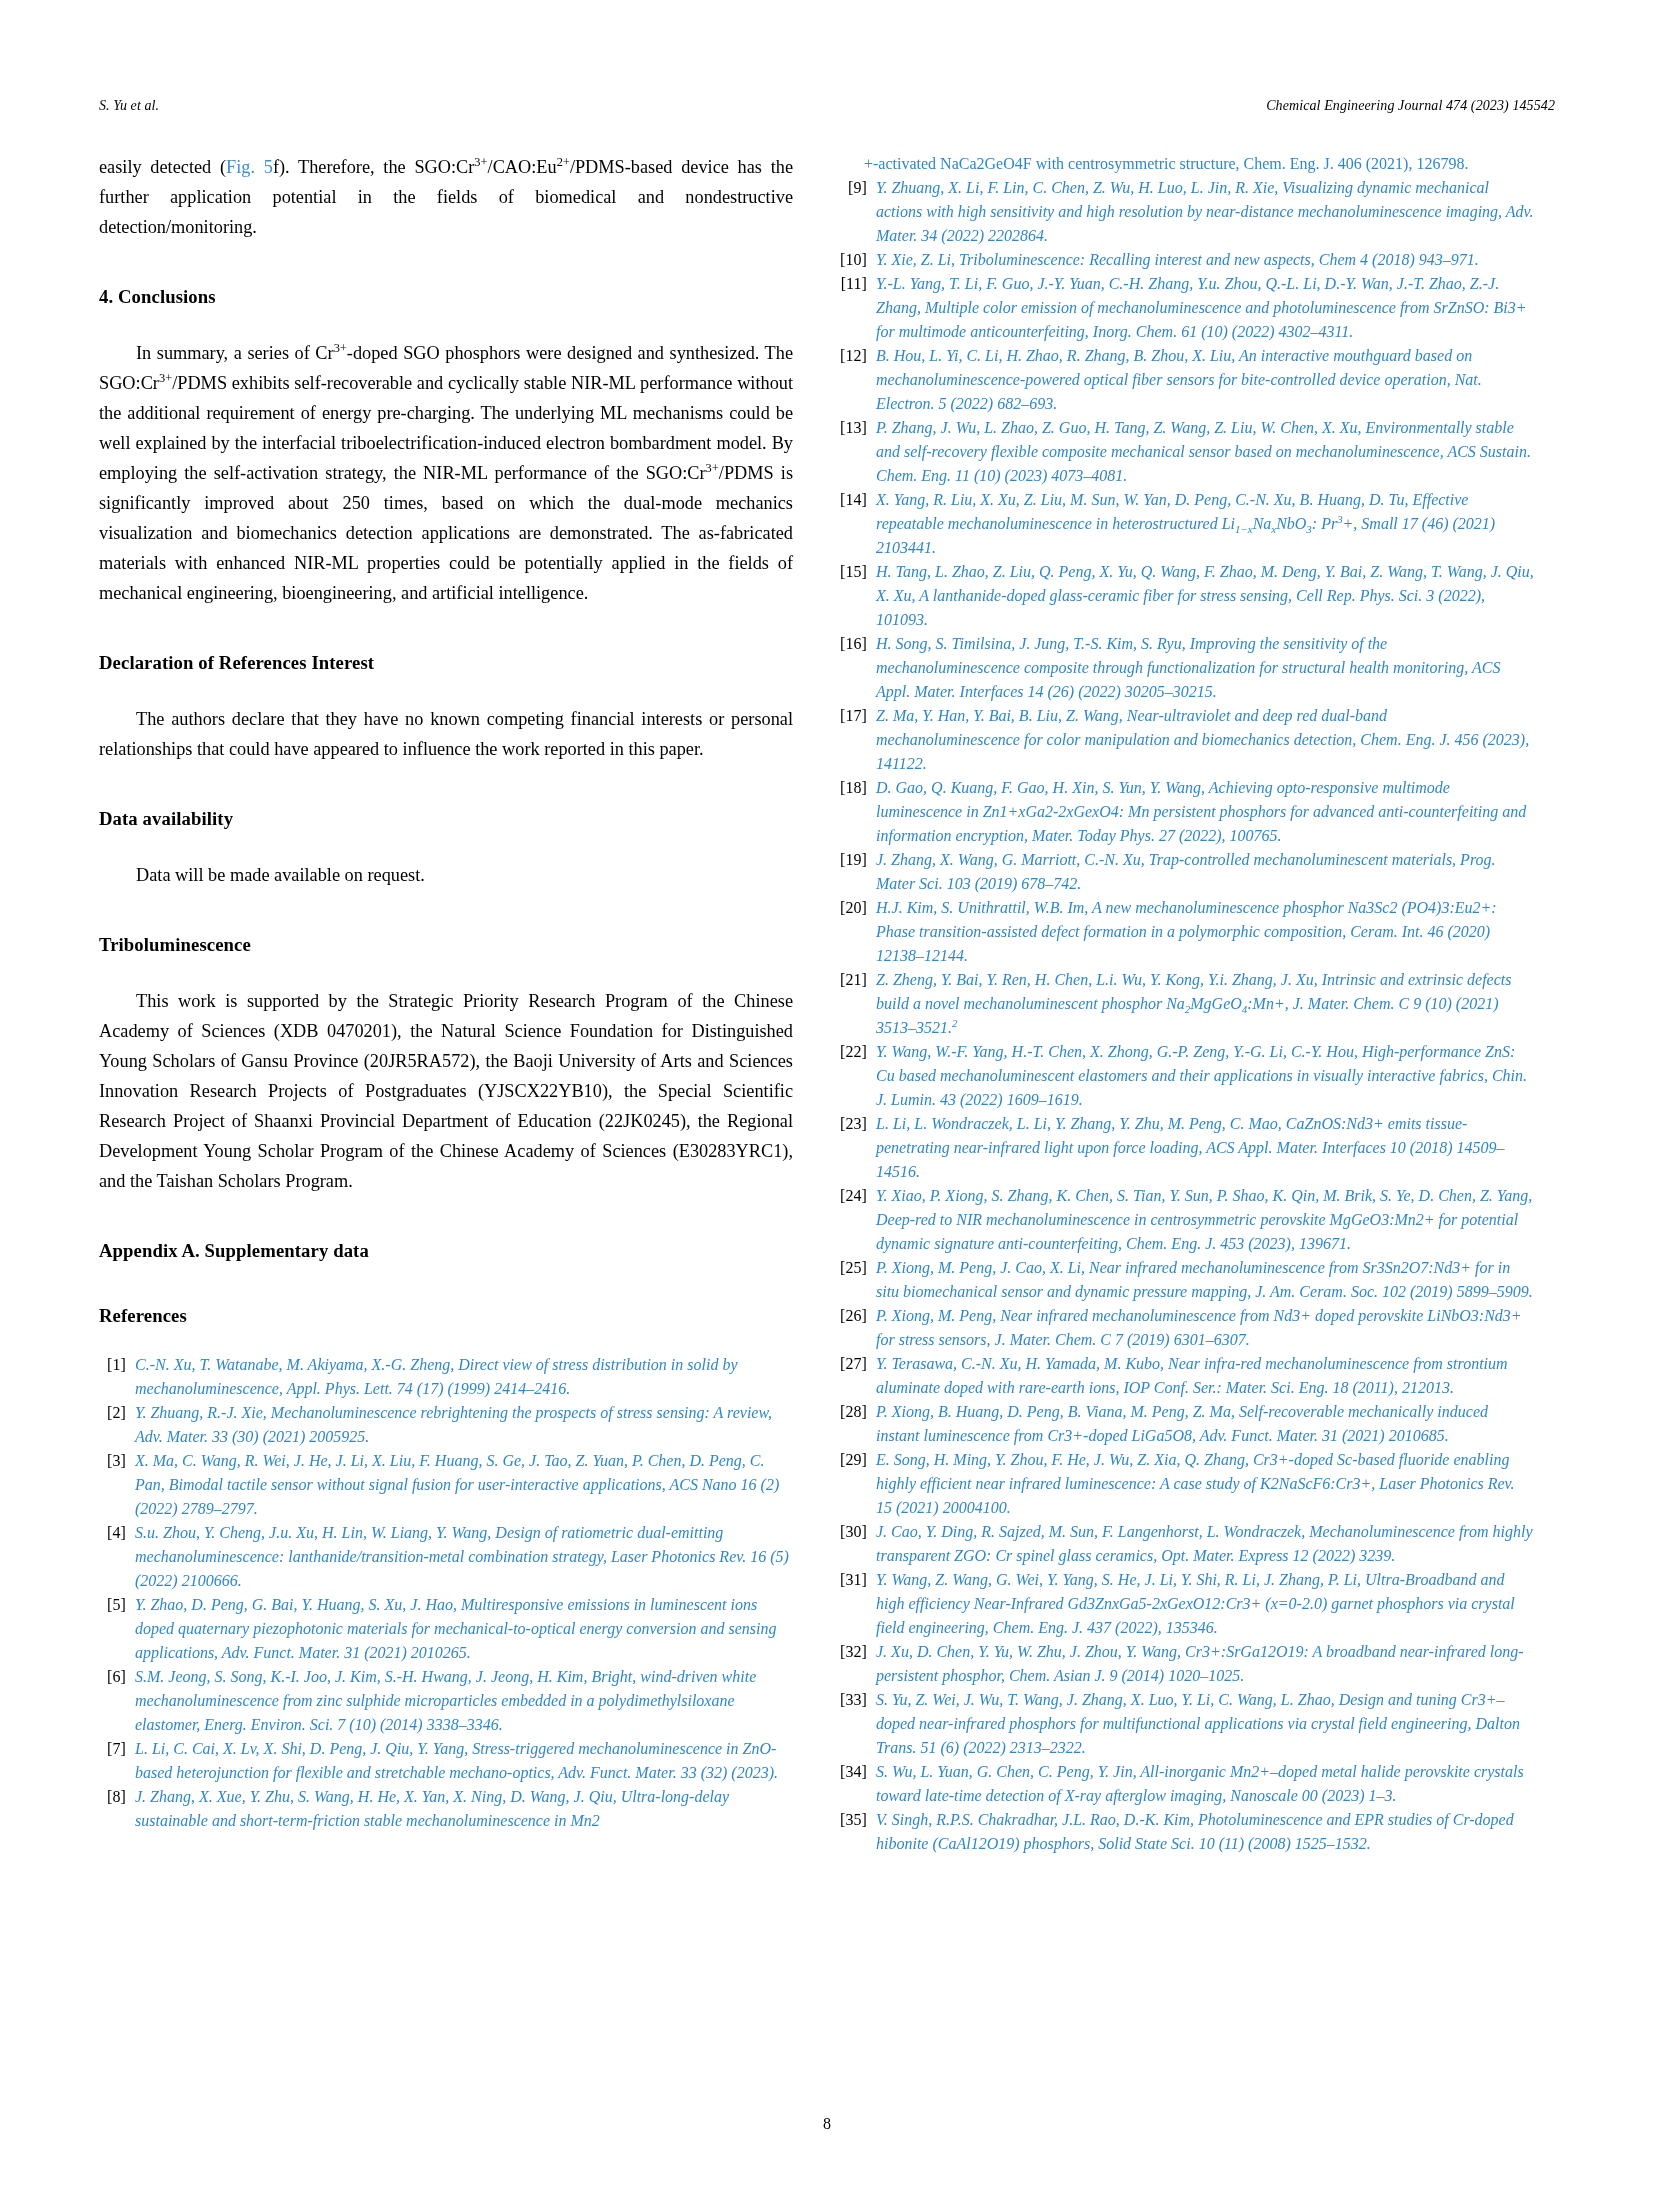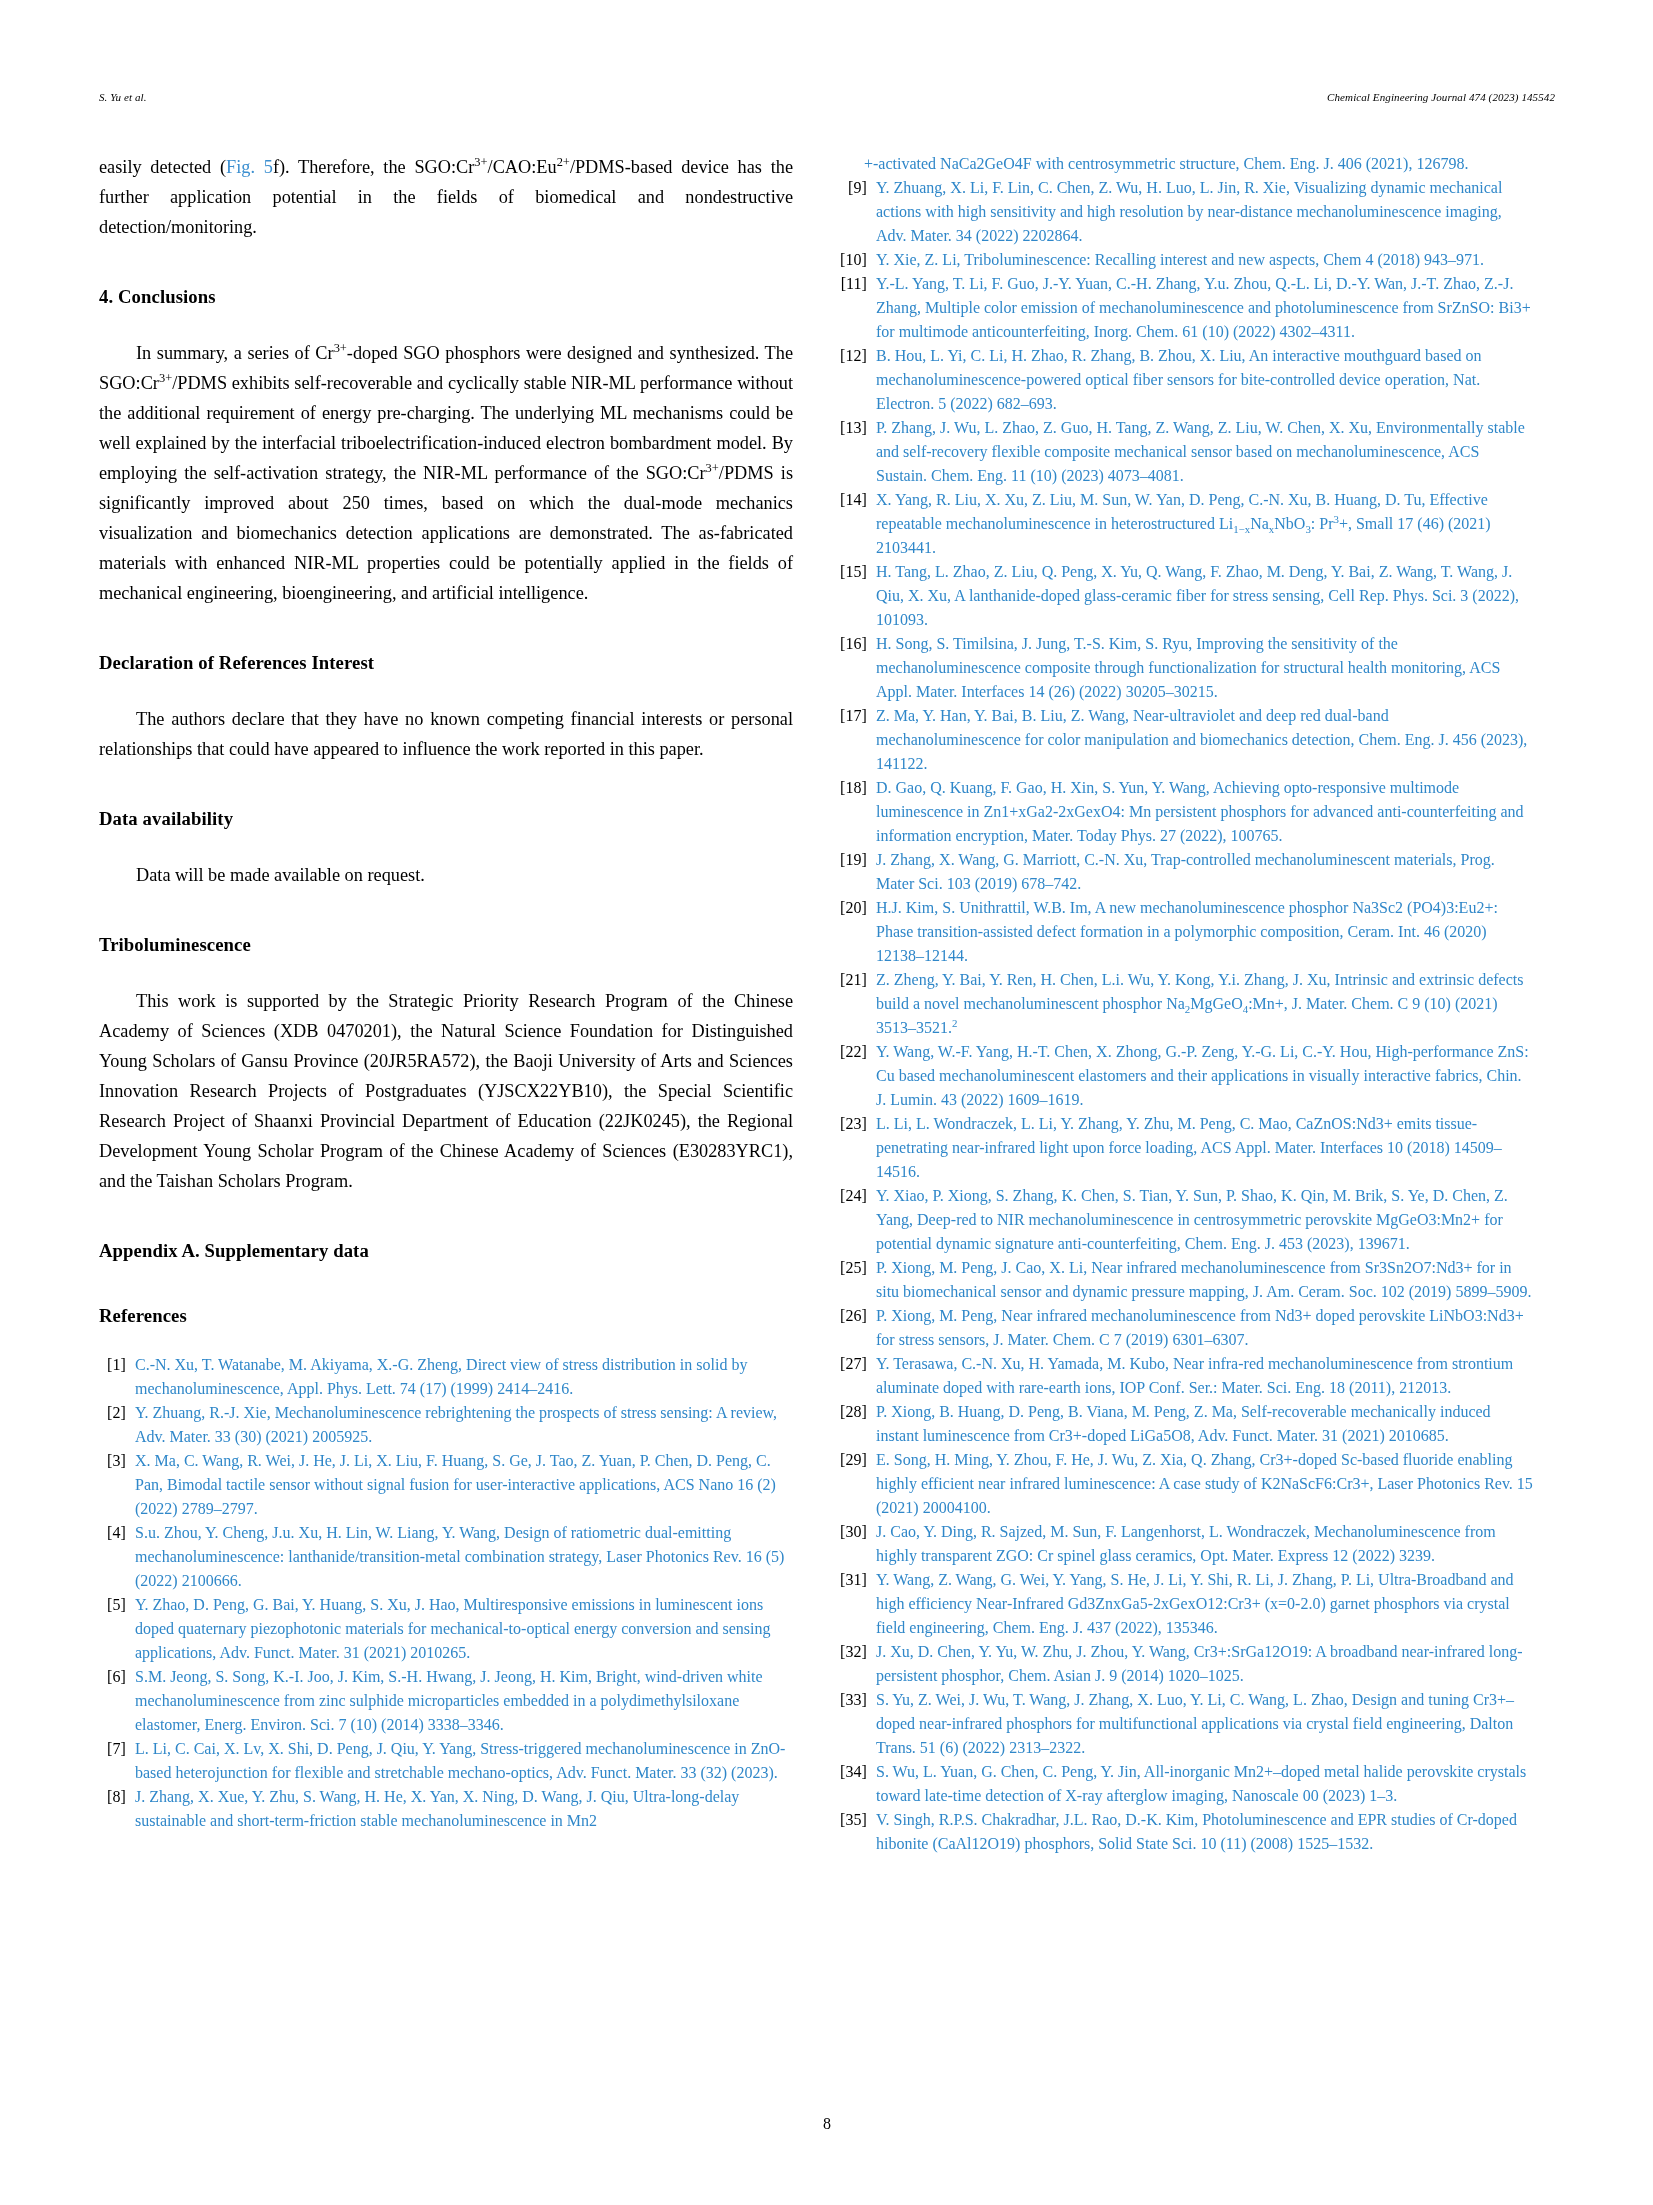--- a/index.html
+++ b/index.html
@@ -22,27 +22,27 @@
     height: 2205px;
     box-sizing: border-box;
     padding: 0;
   }
 
   
   .runhead {
     position: absolute;
     left: 99px;
     right: 99px;
-    top: 91px;
+    top: 98px;
     height: 23px;
     display: flex;
     justify-content: space-between;
     align-items: baseline;
     font-style: italic;
-    font-size: 11px;
+    font-size: 14px;
     letter-spacing: 0.1px;
   }
   .runhead .left  { white-space: nowrap; }
   .runhead .right { white-space: nowrap; }
 
   
   .columns {
     position: absolute;
     left: 99px;
     top: 152px;
@@ -106,20 +106,21 @@
     padding-right: 9.3px;
     color: #000;
     font-size: 16px;
     line-height: 24px;
     box-sizing: border-box;
   }
   .reflist .txt {
     flex: 1 1 auto;
     color: #2f87c9;
     text-align: left;
+    font-style: italic;
   }
   
   .reflist.cont .num { color: #000; }
 
   .refcont {
     font-size: 16px;
     line-height: 24px;
     color: #2f87c9;
     margin: 0 0 0 24px;
   }

